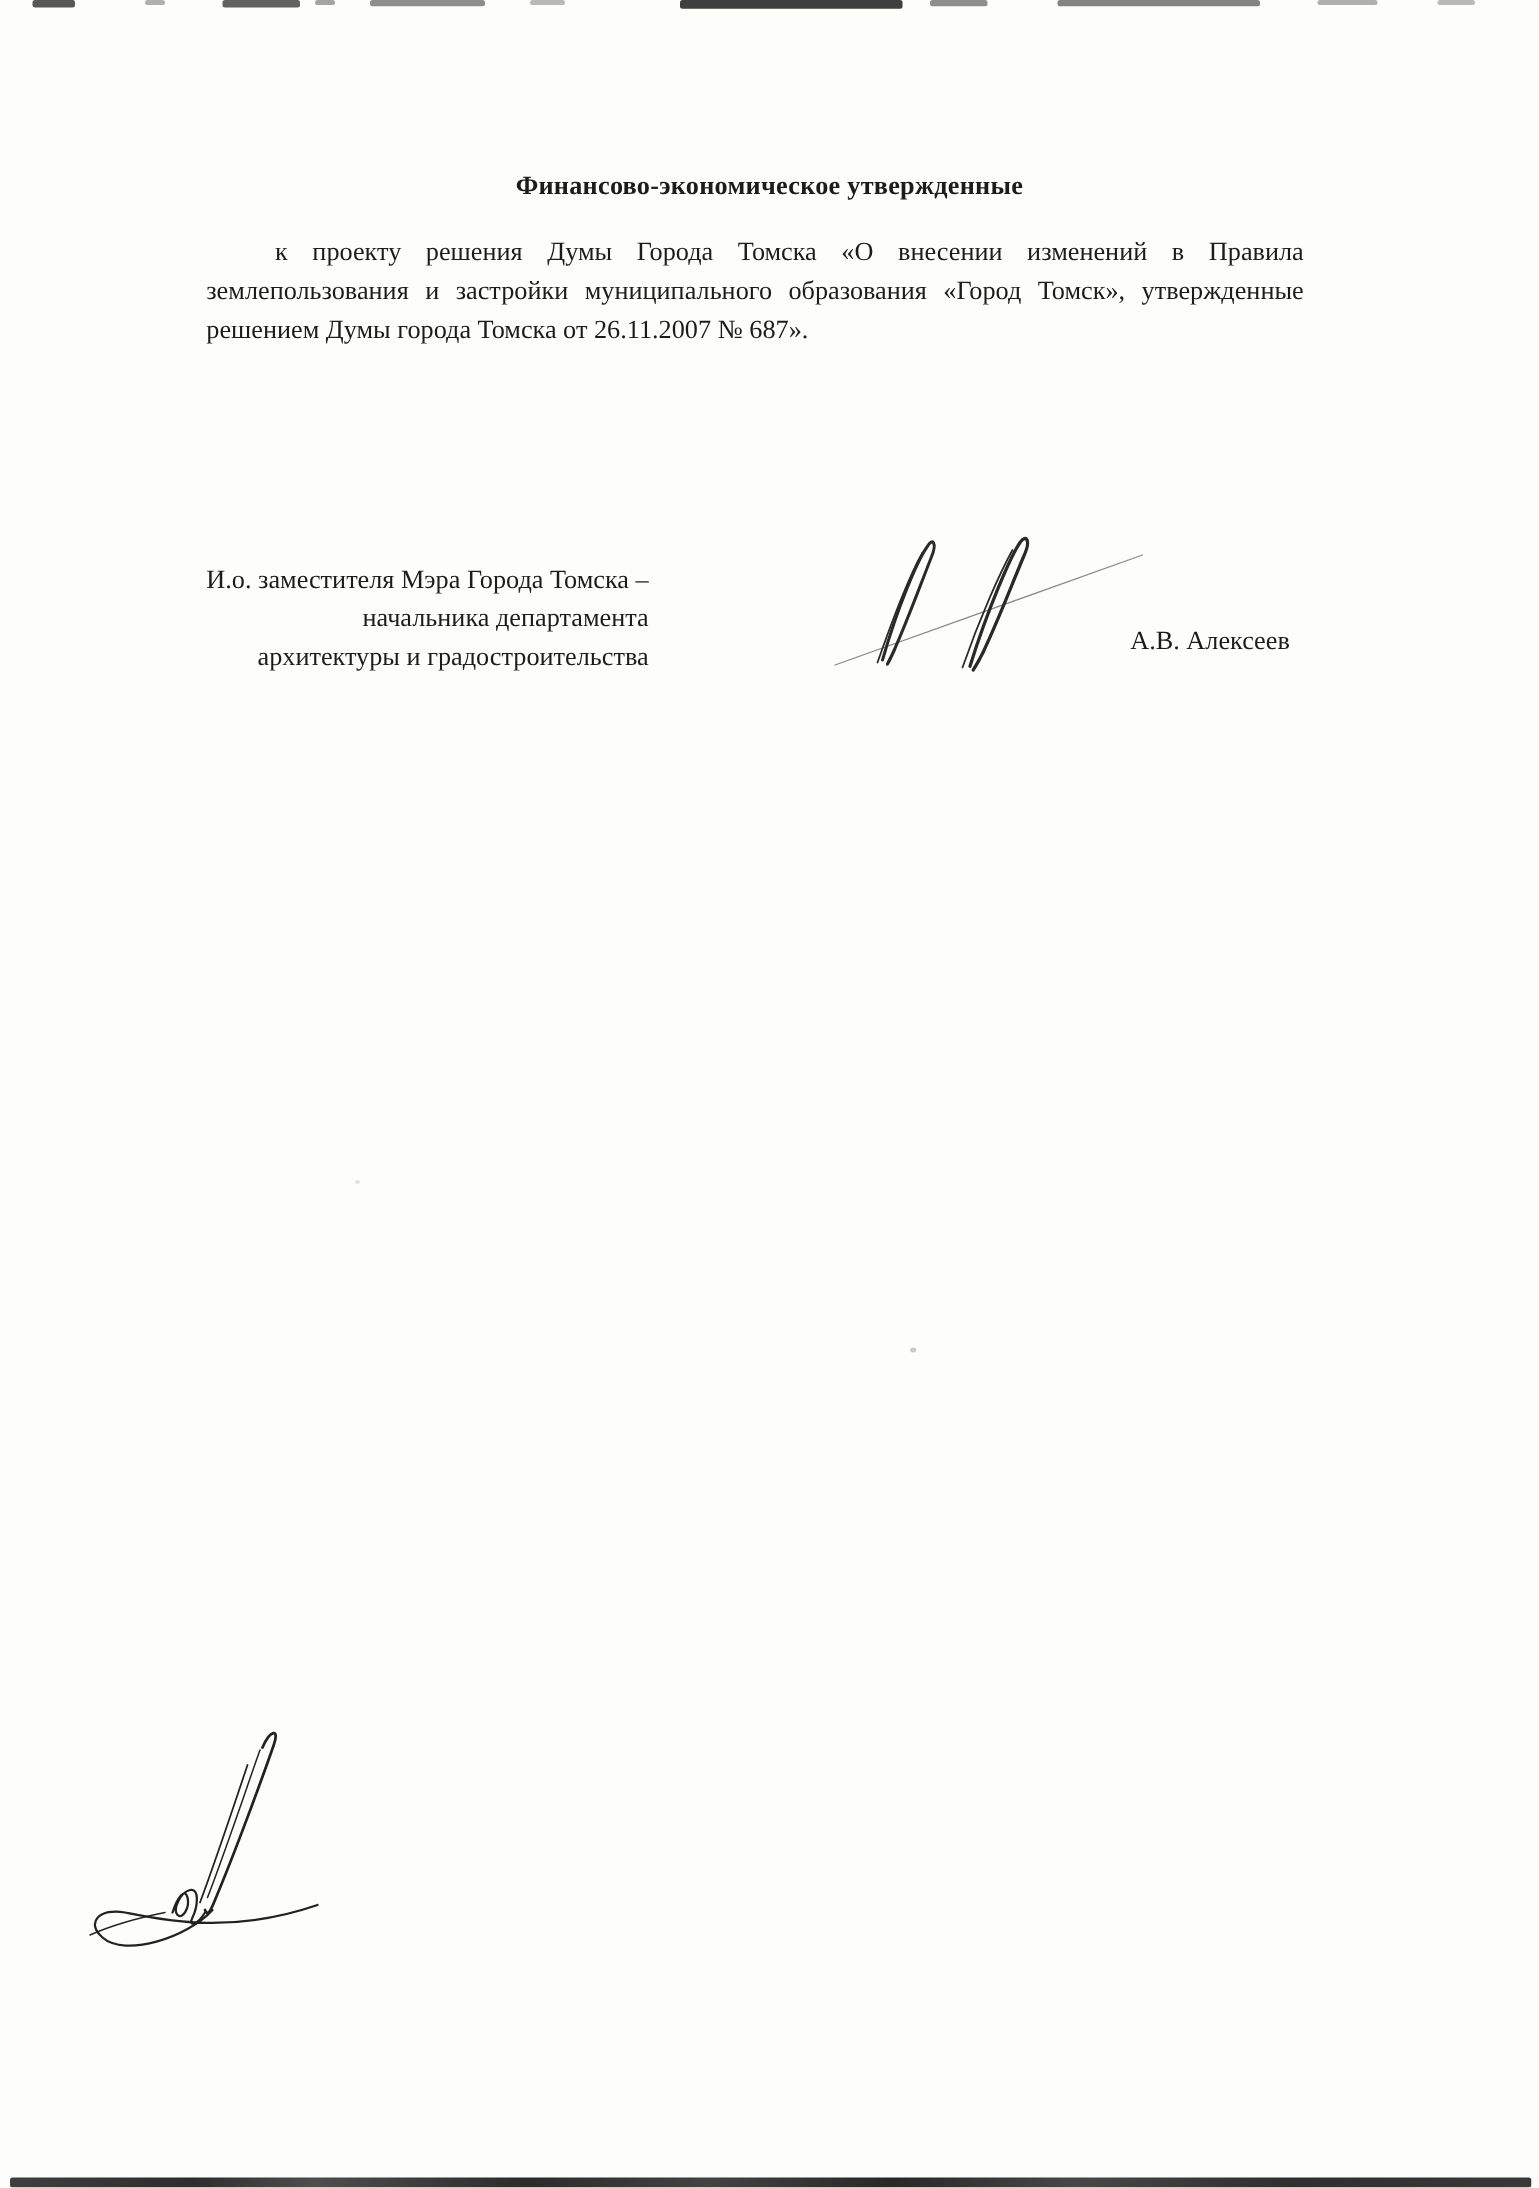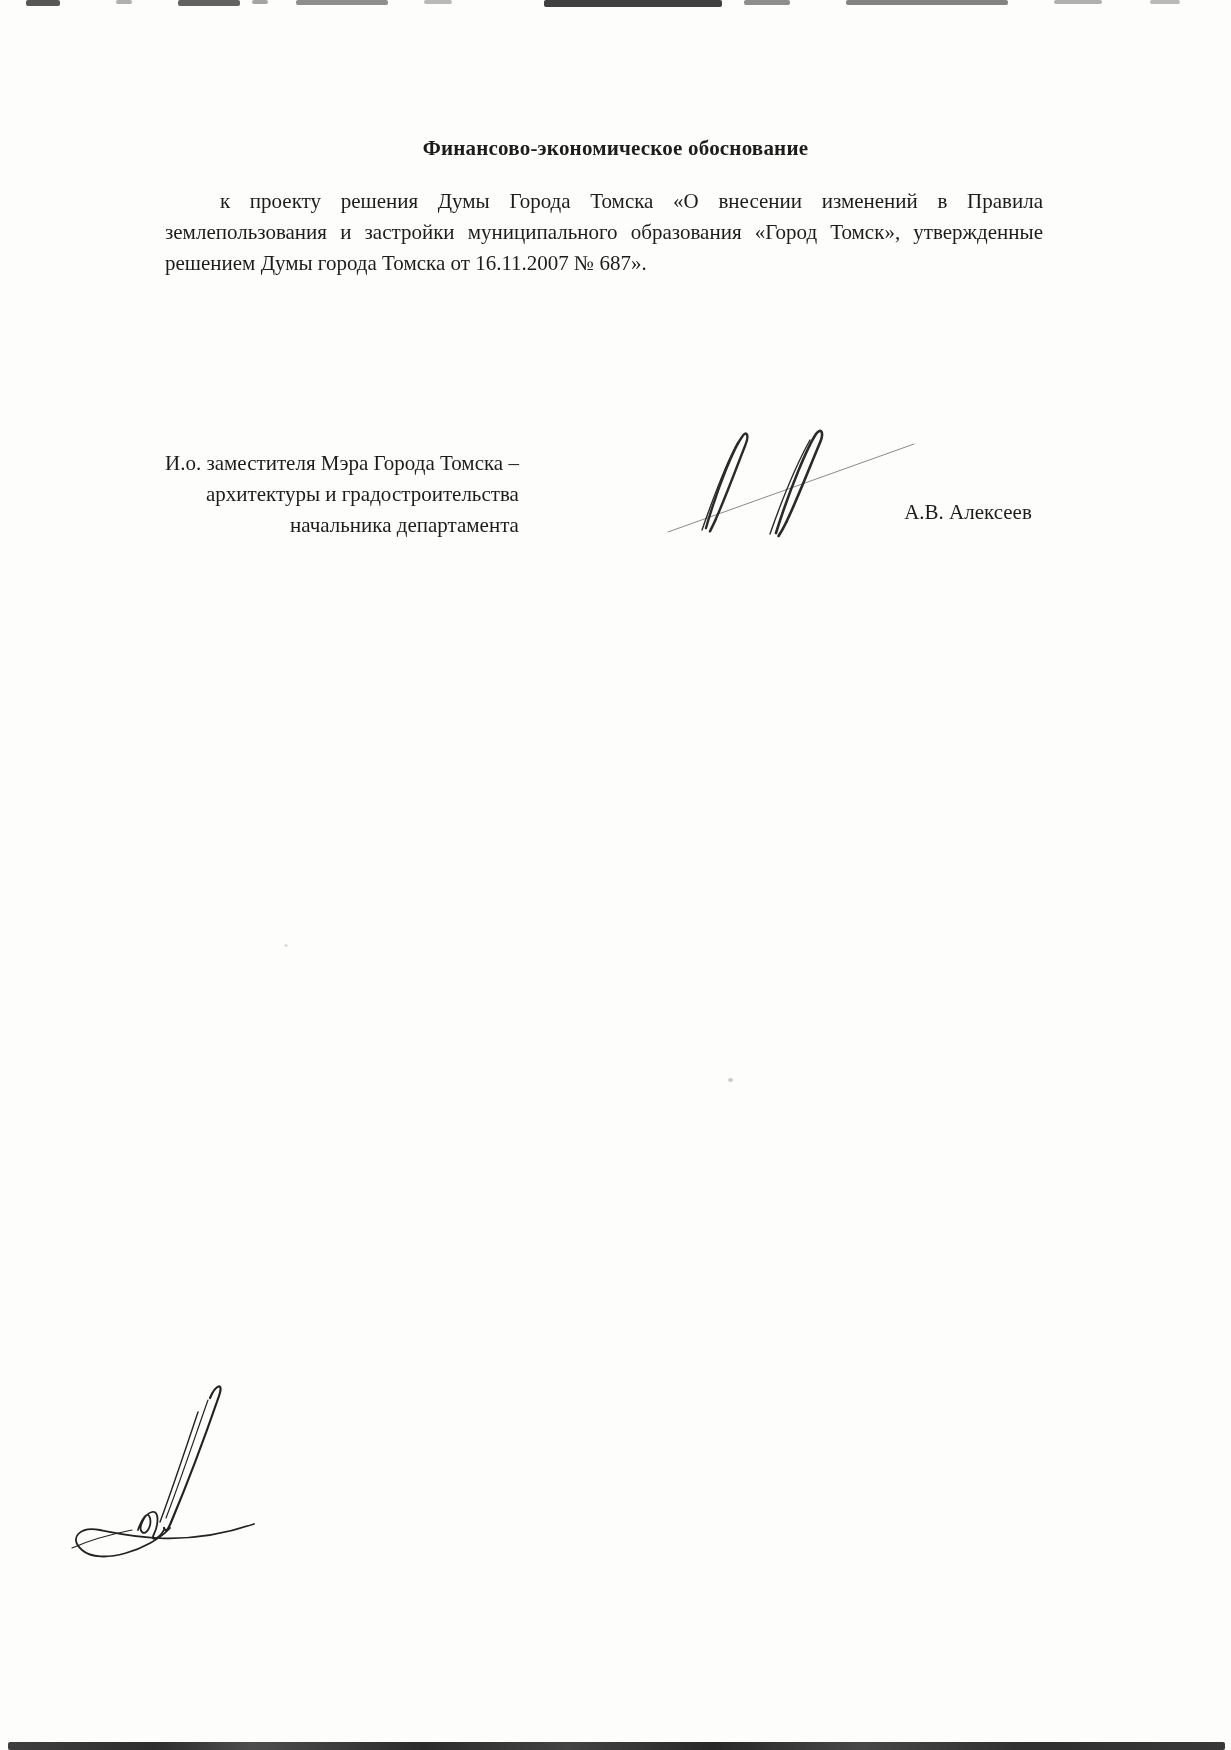--- a/index.html
+++ b/index.html
@@ -111,28 +111,28 @@
     <div class="smudge" style="left:252px; width:16px;  height:4px; opacity:.4;"></div>
     <div class="smudge" style="left:296px; width:92px;  height:5px; opacity:.5;"></div>
     <div class="smudge" style="left:424px; width:28px;  height:4px; opacity:.3;"></div>
     <div class="smudge" style="left:544px; width:178px; height:7px; opacity:.85;"></div>
     <div class="smudge" style="left:744px; width:46px;  height:5px; opacity:.5;"></div>
     <div class="smudge" style="left:846px; width:162px; height:5px; opacity:.55;"></div>
     <div class="smudge" style="left:1054px;width:48px;  height:4px; opacity:.35;"></div>
     <div class="smudge" style="left:1150px;width:30px;  height:4px; opacity:.3;"></div>
   </div>
 
-  <h1 class="doc-title">Финансово-экономическое обоснование</h1>
+  <h1 class="doc-title">Финансово-экономическое утвержденные</h1>
 
-  <p class="para para-1">к проекту решения Думы Города Томска «О внесении изменений в Правила землепользования и застройки муниципального образования «Город Томск», утвержденные решением Думы города Томска от 16.11.2007 № 687».</p>
+  <p class="para para-1">к проекту решения Думы Города Томска «О внесении изменений в Правила землепользования и застройки муниципального образования «Город Томск», утвержденные решением Думы города Томска от 26.11.2007 № 687».</p>
 
   <div class="sig-title">
     <div>И.о. заместителя Мэра Города Томска –</div>
+    <div>начальника департамента</div>
     <div>архитектуры и градостроительства</div>
-    <div>начальника департамента</div>
   </div>
 
   <div class="sig-mark-mid">
     <svg width="265" height="110" viewBox="0 0 265 110">
       <g fill="none" stroke="#2a2a2a" stroke-linecap="round">
 
         <path d="M10,104 L256,16" stroke="#8a8a8a" stroke-width="1"></path>
 
         <path d="M48,100 C60,58 76,20 84,9 C88,2 92,6 87,18 C76,46 62,84 54,99 C50,107 52,104 58,91" stroke-width="2.4"></path>
         <path d="M44,102 C58,62 72,28 80,14" stroke-width="1.4"></path>

